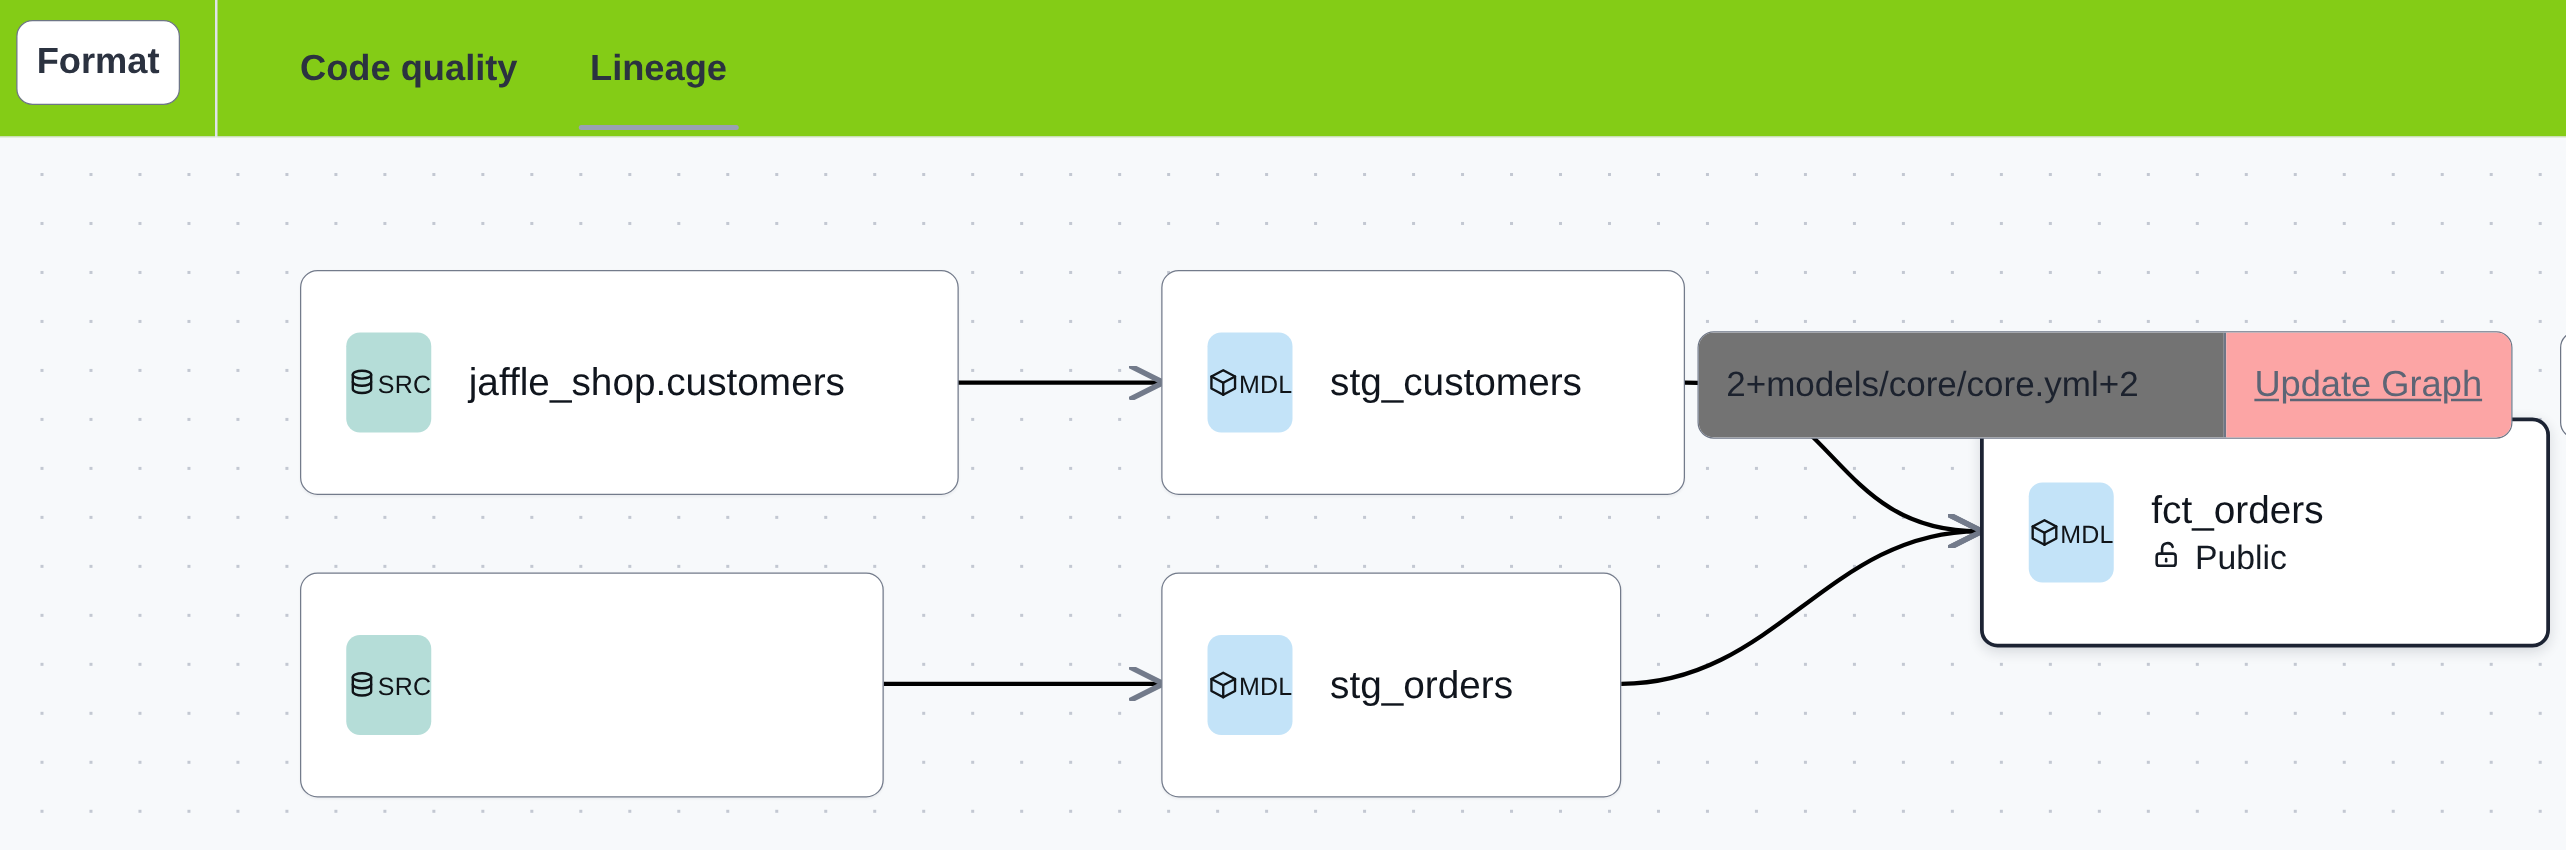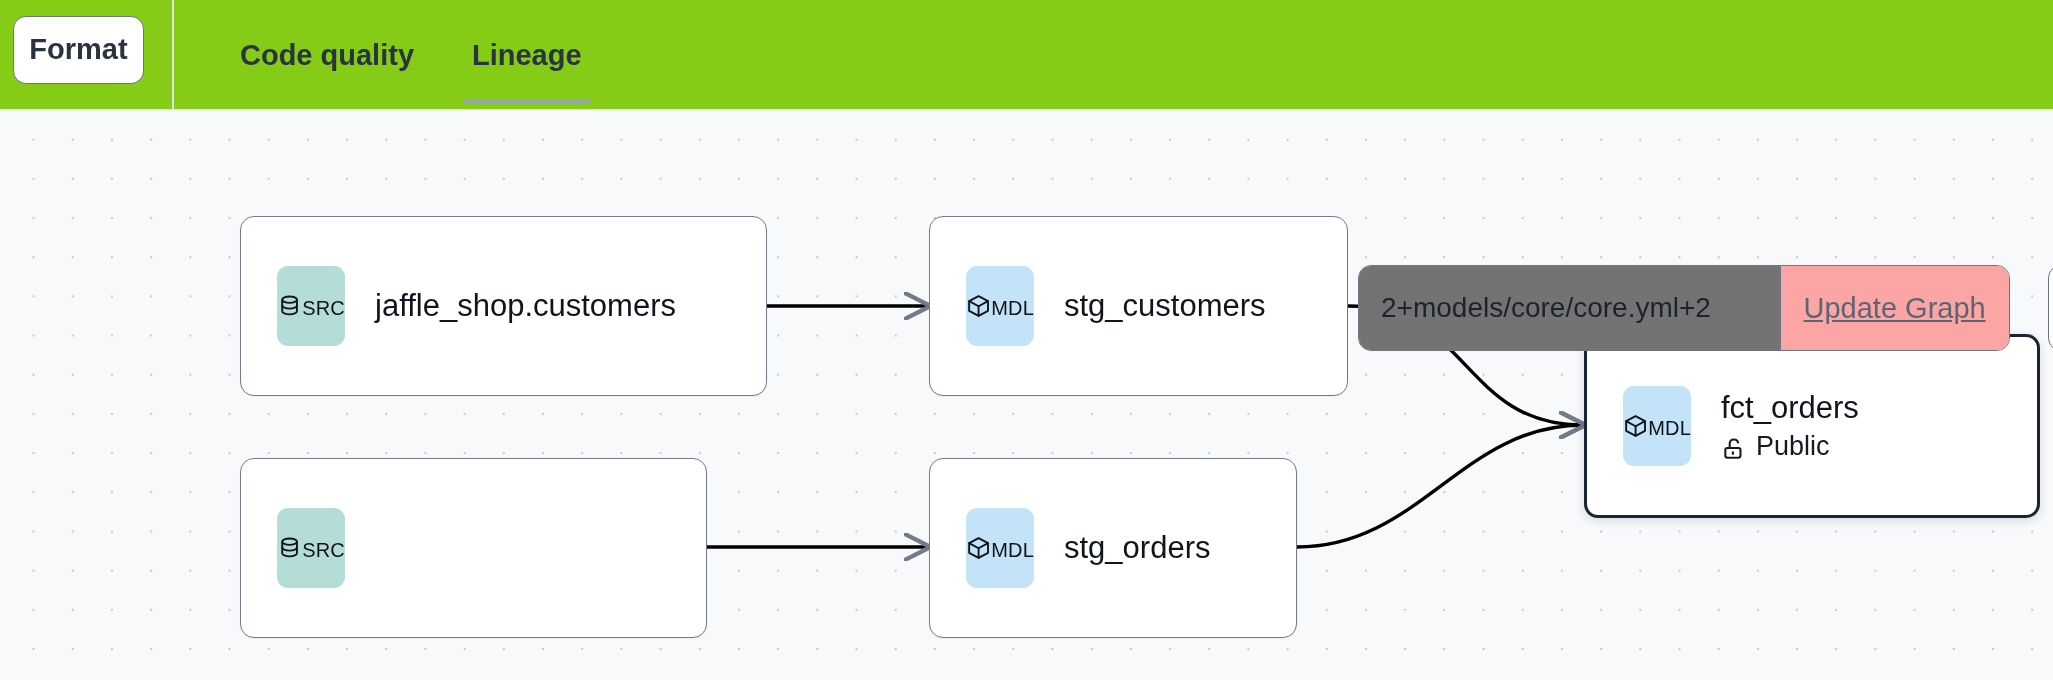--- a/index.html
+++ b/index.html
@@ -89,21 +89,21 @@
   .badge.src { background: #b5ddd8; }
   .badge.mdl { background: #c3e3f8; }
   .badge svg { display: block; }
   .badge .badge-text {
     font-size: 20px; color: #101418;
     line-height: 1; margin-top: 4px; letter-spacing: .2px;
   }
   .node-body { margin-left: 30px; display: flex; flex-direction: column; justify-content: center; }
   .node-title { font-size: 31px; color: #10151d; white-space: nowrap; line-height: 1.18; }
   .node-sub {
-    display: flex; align-items: flex-end; gap: 9px;
+    display: flex; align-items: flex-start; gap: 9px;
     font-size: 27px; color: #141a23; margin-top: 4px;
   }
   .node-sub svg { display: block; flex: 0 0 auto; }
 
   
   .selector {
     position: absolute; left: 1358px; top: 155px;
     height: 86px; display: flex;
     border: 1.6px solid #6e7686;
     border-radius: 13px;

